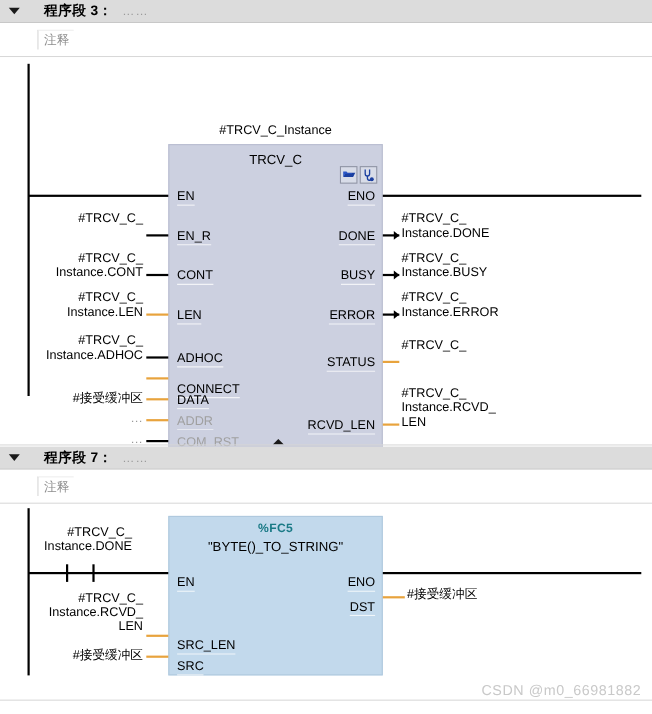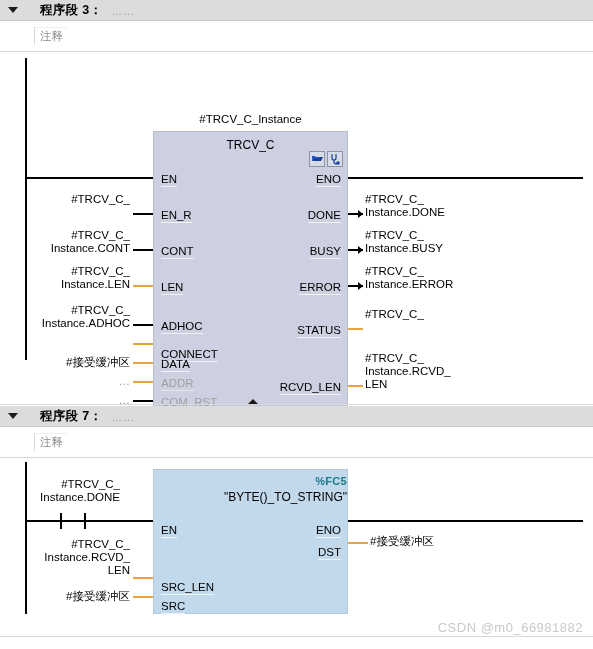--- a/index.html
+++ b/index.html
@@ -96,21 +96,21 @@
   }
   .fb-trcv { background: #ccd0e0; border: 1px solid #b9bdd0; }
   .fb-fc5  { background: #c2d9ec; border: 1px solid #b0c9de; }
 
   .fb-head {
     position: relative;
     text-align: center;
     box-sizing: border-box;
   }
   .fb-trcv .fb-head { height: 35px; padding-top: 6px; }
-  .fb-fc5  .fb-head { height: 40px; padding-top: 5px; text-align: right; }
+  .fb-fc5  .fb-head { height: 40px; padding-top: 5px; }
 
   .fb-name {
     font-size: 12px;
     color: #000;
     font-weight: normal;
   }
   .fb-addr {
     font-size: 11px;
     color: #1a7a86;
     font-weight: bold;

